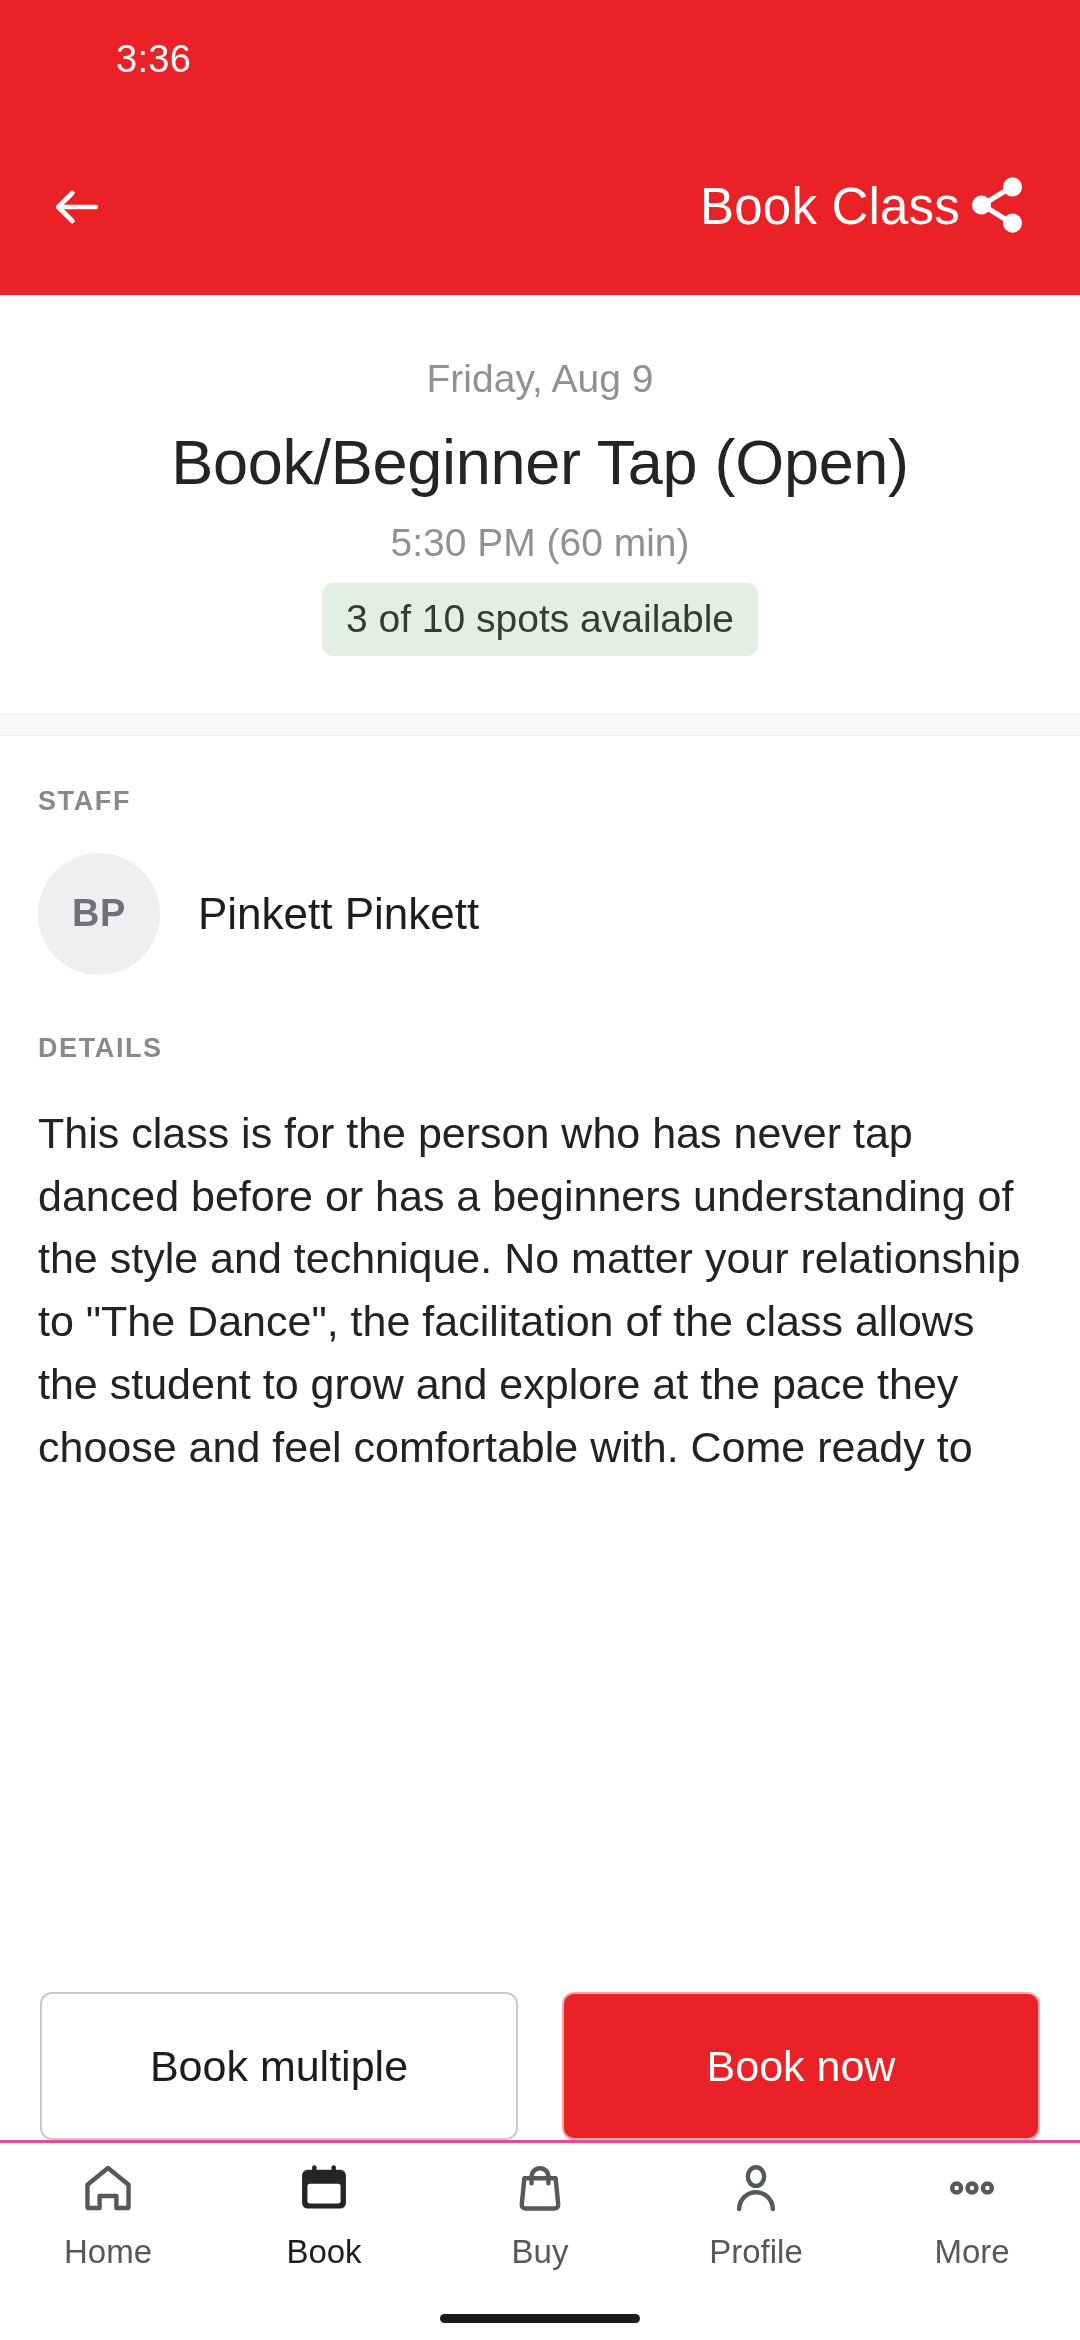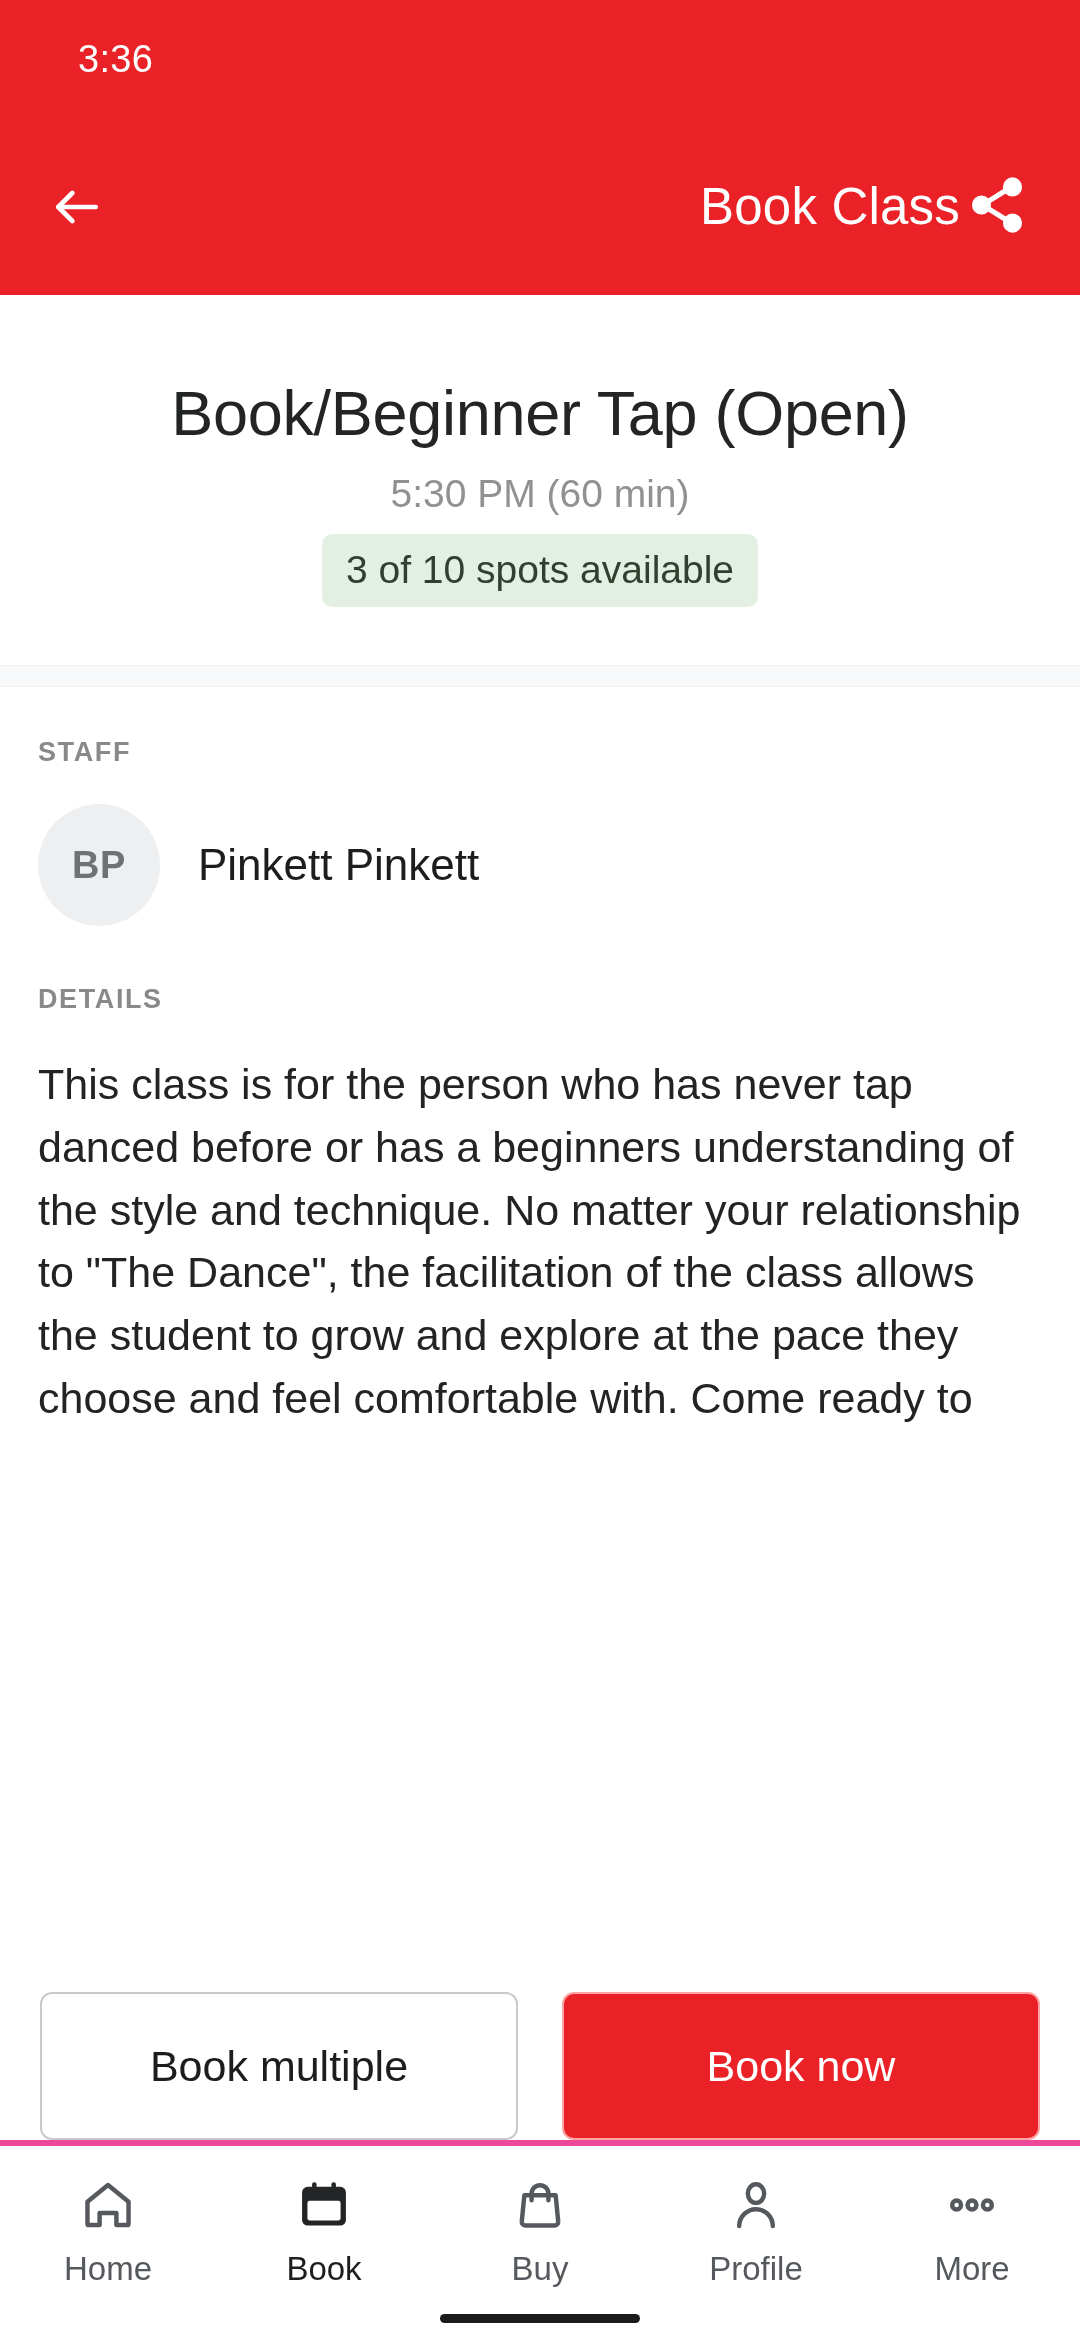--- a/index.html
+++ b/index.html
@@ -20,21 +20,21 @@
   
   .appbar {
     background:#ea2227;
     height:295px;
     flex:0 0 295px;
     position:relative;
   }
   .statusbar {
     height:118px;
     display:flex; align-items:center;
-    padding-left:78px;
+    padding-left:116px;
   }
   .status-time {
     color:#ffffff;
     font-size:38px;
     letter-spacing:0.3px;
   }
   .appbar-row {
     height:177px;
     display:flex; align-items:center;
     padding:0 46px 0 46px;
@@ -170,23 +170,23 @@
     border:2px solid #fca5a5;
     color:#ffffff;
   }
 
   
   .bottomnav {
     height:200px;
     flex:0 0 200px;
     display:flex;
     align-items:flex-start;
-    padding-top:28px;
-    background:#ffffff;
-    border-top:6px solid #ec4899;
+    padding-top:14px;
+    background:#ffffff;
+    border-top:3px solid #ec4899;
   }
   .navitem {
     flex:1 1 0;
     display:flex; flex-direction:column;
     align-items:center;
     gap:14px;
   }
   .nav-icon { height:62px; display:flex; align-items:center; justify-content:center; }
   .nav-label {
     font-size:33px;
@@ -238,20 +238,21 @@
             <line x1="8.3" y1="10.8" x2="15.7" y2="6.2"></line>
             <line x1="8.3" y1="13.2" x2="15.7" y2="17.8"></line>
           </svg>
         </span>
       </div>
 
     </div>
   </div>
 
   <div class="class-head">
+    <div class="class-date">Friday, Aug 9</div>
     <div class="class-title">Book/Beginner Tap (Open)</div>
     <div class="class-time">5:30 PM (60 min)</div>
     <div class="spots-wrap">
       <span class="spots-badge">3 of 10 spots available</span>
     </div>
   </div>
 
   <div class="divider"></div>
 
   <div class="body-area">

